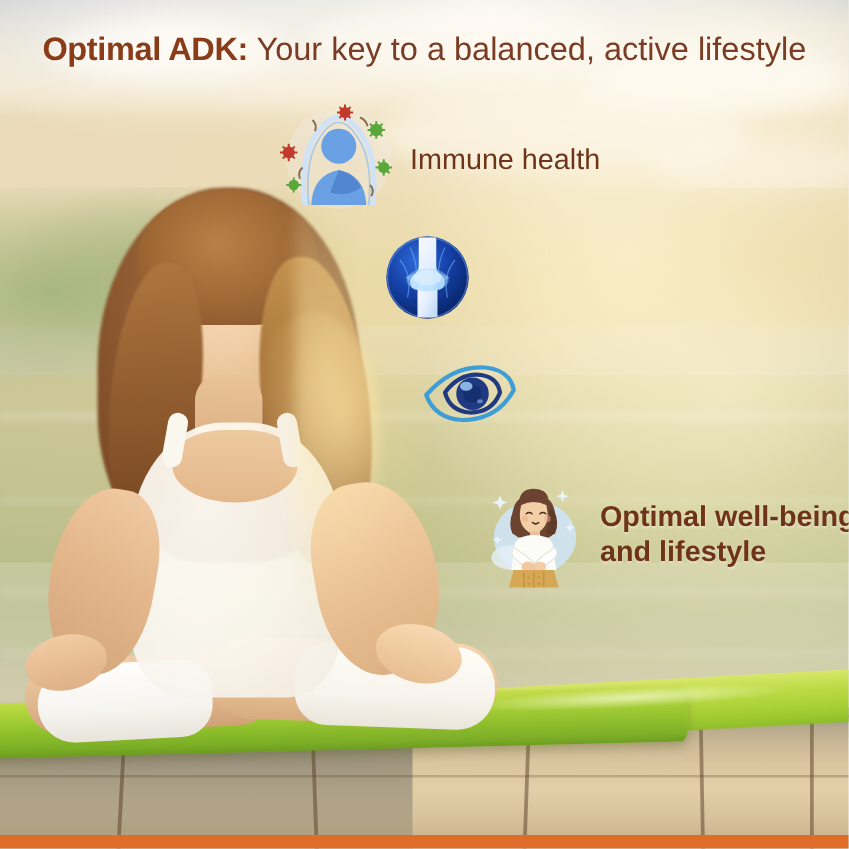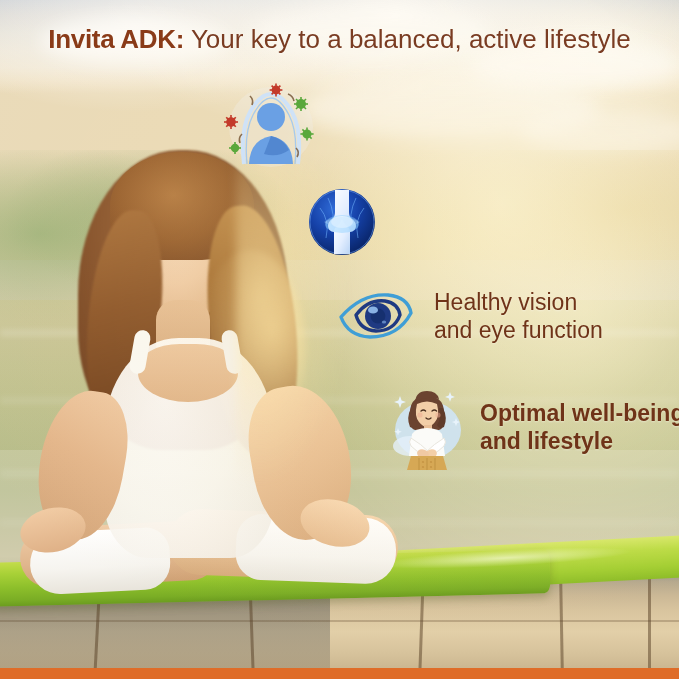--- a/index.html
+++ b/index.html
@@ -314,21 +314,21 @@
     <div class="sh strap-l"></div>
     <div class="sh strap-r"></div>
     <div class="sh arm-l"></div>
     <div class="sh arm-r"></div>
     <div class="sh hand-l"></div>
     <div class="sh hand-r"></div>
     <div class="sh sun-rim"></div>
   </div>
   <div class="photo-warm"></div>
 
-  <div class="title"><span class="brand">Invita ADK:</span><span class="rest"> Your key to a balanced, active lifestyle</span></div>
+  <div class="title"><span class="brand">Optimal ADK:</span><span class="rest"> Your key to a balanced, active lifestyle</span></div>
 
   <div class="benefit" id="row-immune">
     <div class="ico">
       <svg width="86" height="82" viewBox="0 0 86 82">
         <ellipse cx="43" cy="41" rx="42" ry="40" fill="#f2efe7" opacity=".35"></ellipse>
         <path d="M16 78 Q12 44 22 26 Q32 8 43 8 Q54 8 64 26 Q74 44 70 78" fill="none" stroke="#cfe2f7" stroke-width="4"></path>
         <path d="M19 78 Q16 46 25 29 Q34 12 43 12 Q52 12 61 29 Q70 46 67 78" fill="none" stroke="#9ec7ee" stroke-width="1.3" opacity=".9"></path>
         <circle cx="43" cy="31" r="14" fill="#6aa0e4"></circle>
         <path d="M21 78 Q22 54 43 50 Q64 54 65 78 Z" fill="#6aa0e4"></path>
         <path d="M43 50 Q56 53 61 64 Q50 72 36 68 Z" fill="#4e82cc" opacity=".85"></path>
@@ -386,20 +386,21 @@
           </g>
         </g>
         <g stroke="#7a5a3a" stroke-width="1.6" fill="none" opacity=".85">
           <path d="M22 10 q4 4 2 9"></path>
           <path d="M68 62 q4 4 1 9"></path>
           <path d="M14 48 q-4 4 -2 9"></path>
           <path d="M60 8 q5 2 6 7"></path>
         </g>
       </svg>
     </div>
+    <div class="lbl">Immune health</div>
   </div>
 
   <div class="benefit" id="row-bones">
     <div class="ico">
       <svg width="68" height="68" viewBox="0 0 68 68">
         <defs>
           <radialGradient id="bcirc" cx="38%" cy="30%" r="78%">
             <stop offset="0%" stop-color="#2f6ad6"></stop>
             <stop offset="48%" stop-color="#1541a8"></stop>
             <stop offset="100%" stop-color="#07205e"></stop>
@@ -434,24 +435,20 @@
     <div class="ico">
       <svg width="76" height="54" viewBox="0 0 76 54">
         <path d="M3 28 Q24 4 50 6 Q70 8 73 24 Q60 48 32 48 Q10 47 3 28 Z" fill="none" stroke="#3f9ed6" stroke-width="3.4" stroke-linejoin="round"></path>
         <path d="M18 26 Q30 10 47 12 Q60 14 62 26 Q56 42 38 42 Q22 41 18 26 Z" fill="none" stroke="#1f3a82" stroke-width="3.4" stroke-linejoin="round"></path>
         <circle cx="40" cy="27" r="13" fill="#1f3a82"></circle>
         <circle cx="40" cy="27" r="7.4" fill="#16306f"></circle>
         <ellipse cx="35" cy="21" rx="5" ry="3.6" fill="#8fb8ea" opacity=".95"></ellipse>
         <ellipse cx="46" cy="33" rx="2.2" ry="1.6" fill="#7ea7de" opacity=".7"></ellipse>
       </svg>
     </div>
-    <div class="lbl">
-      <div>Healthy vision</div>
-      <div>and eye function</div>
-    </div>
   </div>
 
   <div class="benefit" id="row-vitality">
     <div class="ico">
       <svg width="70" height="86" viewBox="0 0 70 86">
         <ellipse cx="36" cy="46" rx="33" ry="29" fill="#cfe4f5" opacity=".9"></ellipse>
         <ellipse cx="18" cy="62" rx="17" ry="10" fill="#e4f0fa" opacity=".8"></ellipse>
 
         <path d="M18 34 q-2 -22 17 -22 q19 0 17 22 q1 10 -5 12 l-24 0 q-6 -2 -5 -12 Z" fill="#6b4330"></path>
 

